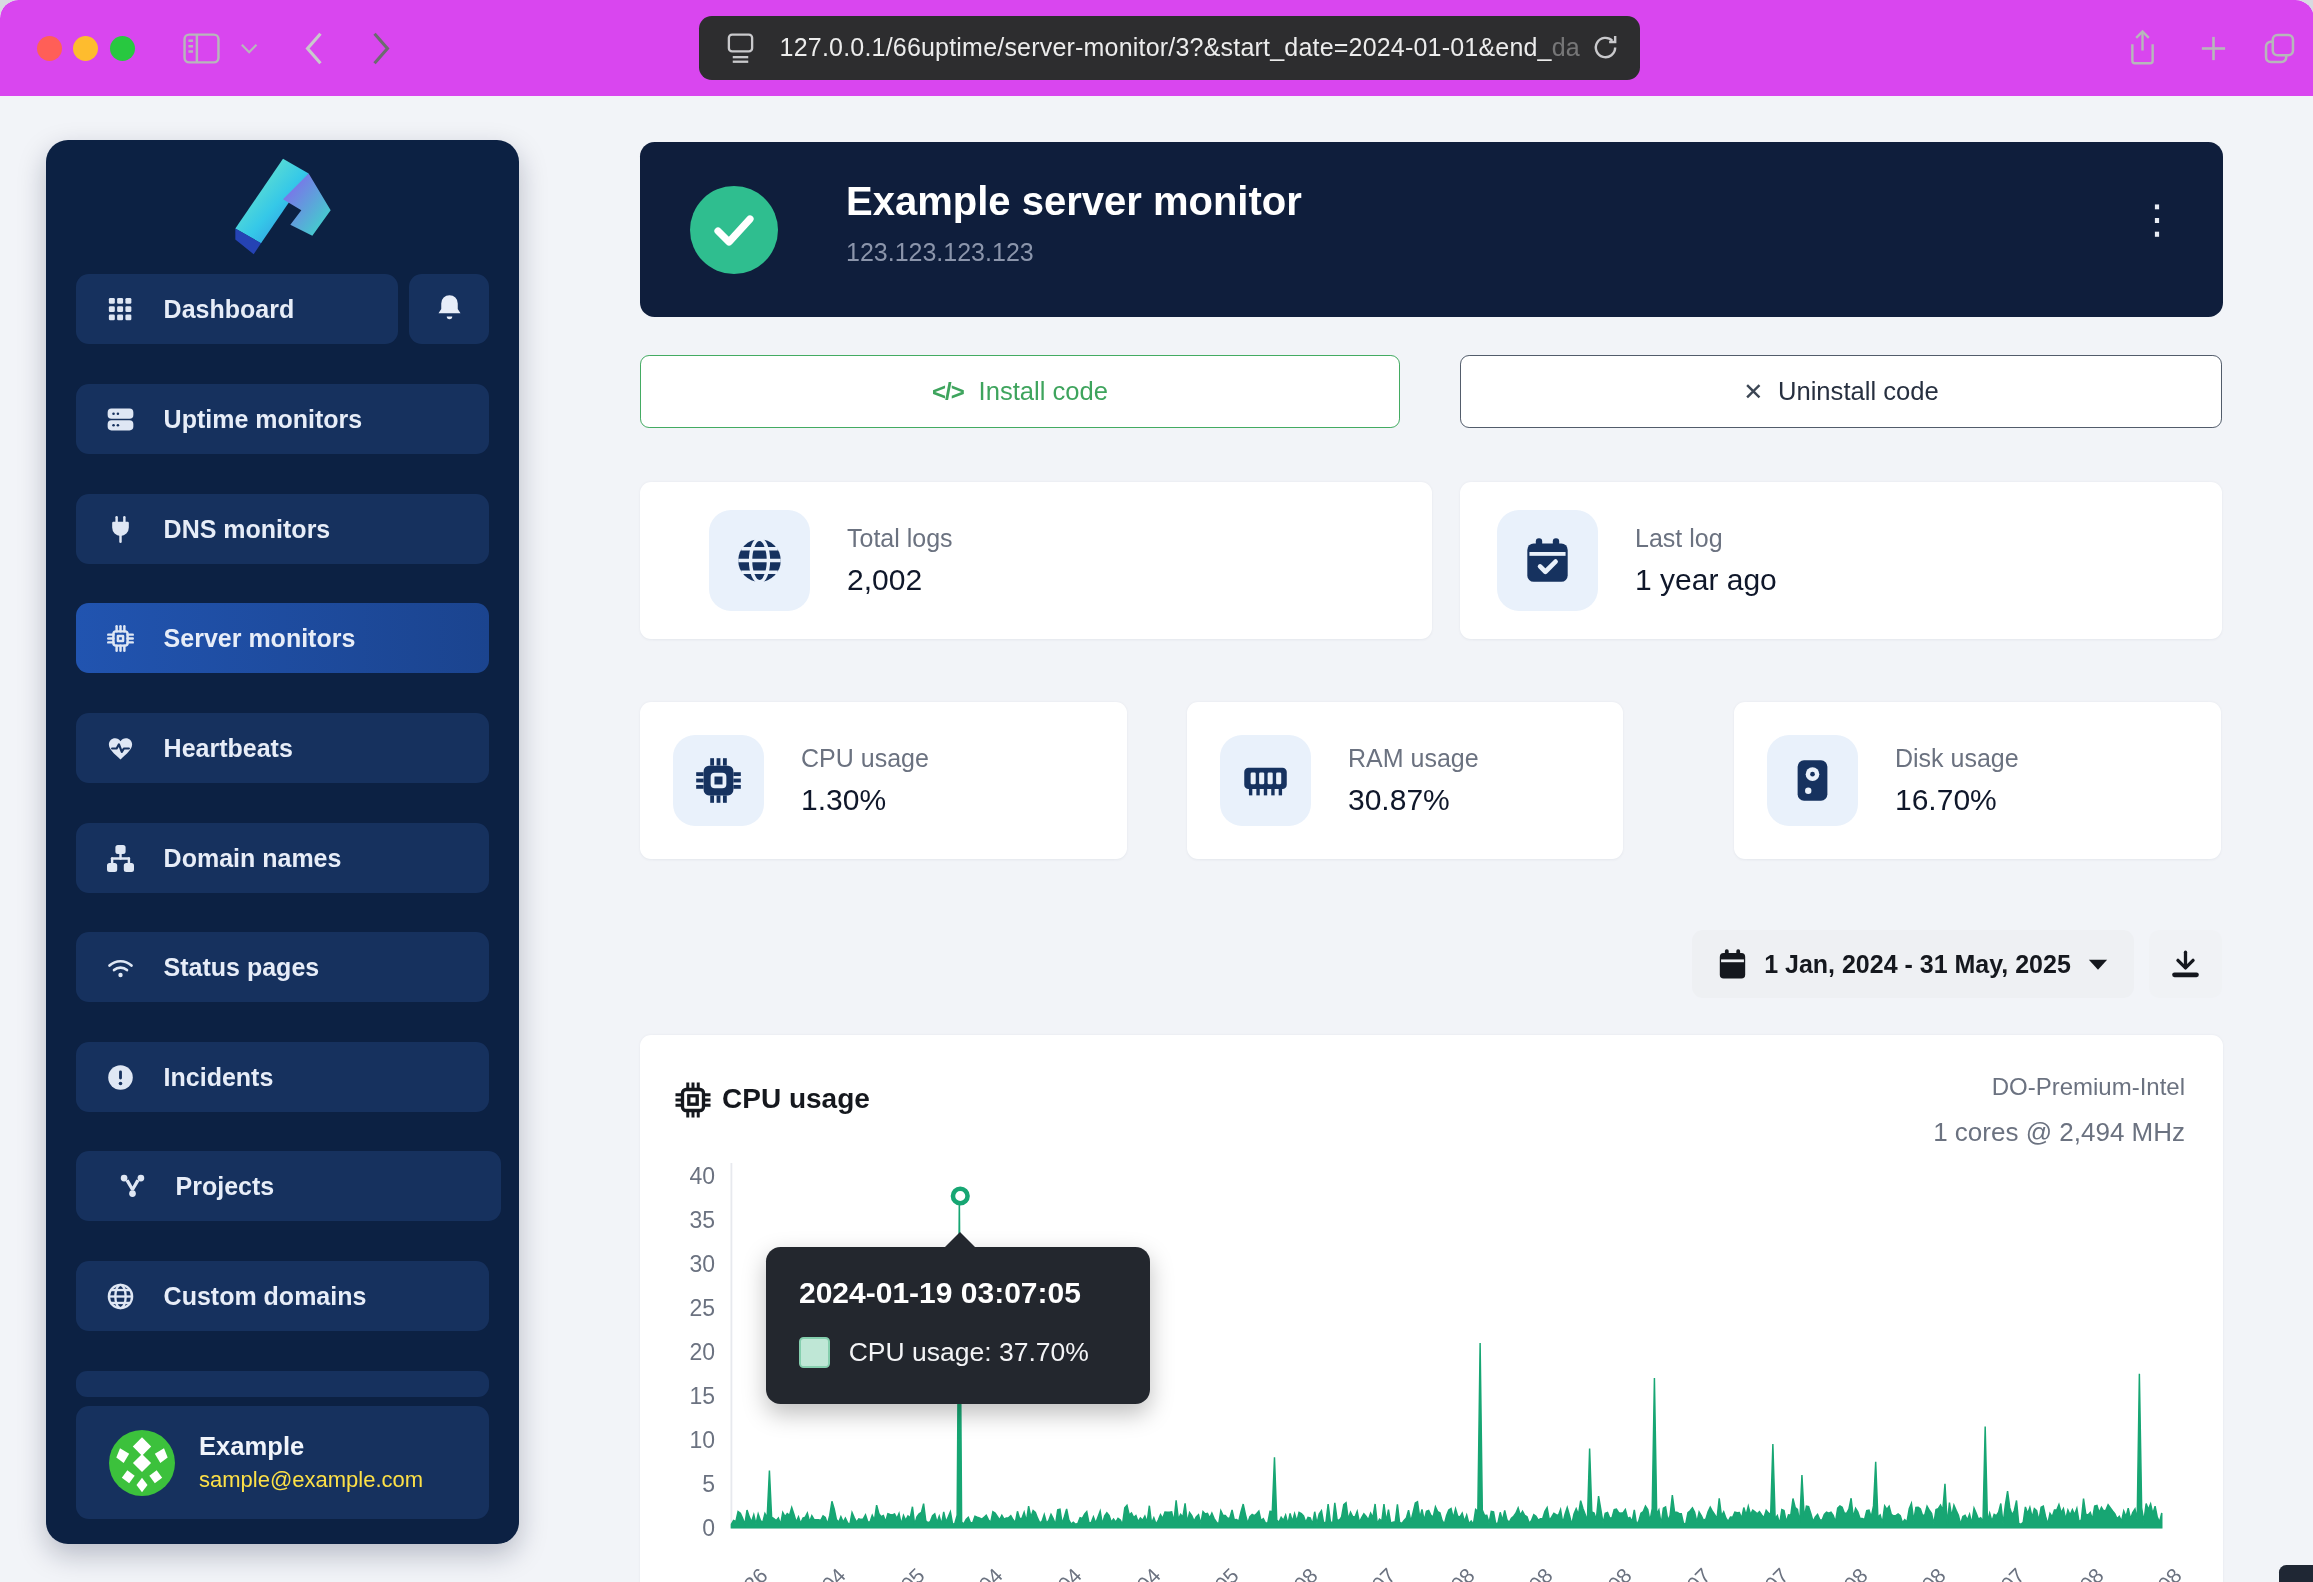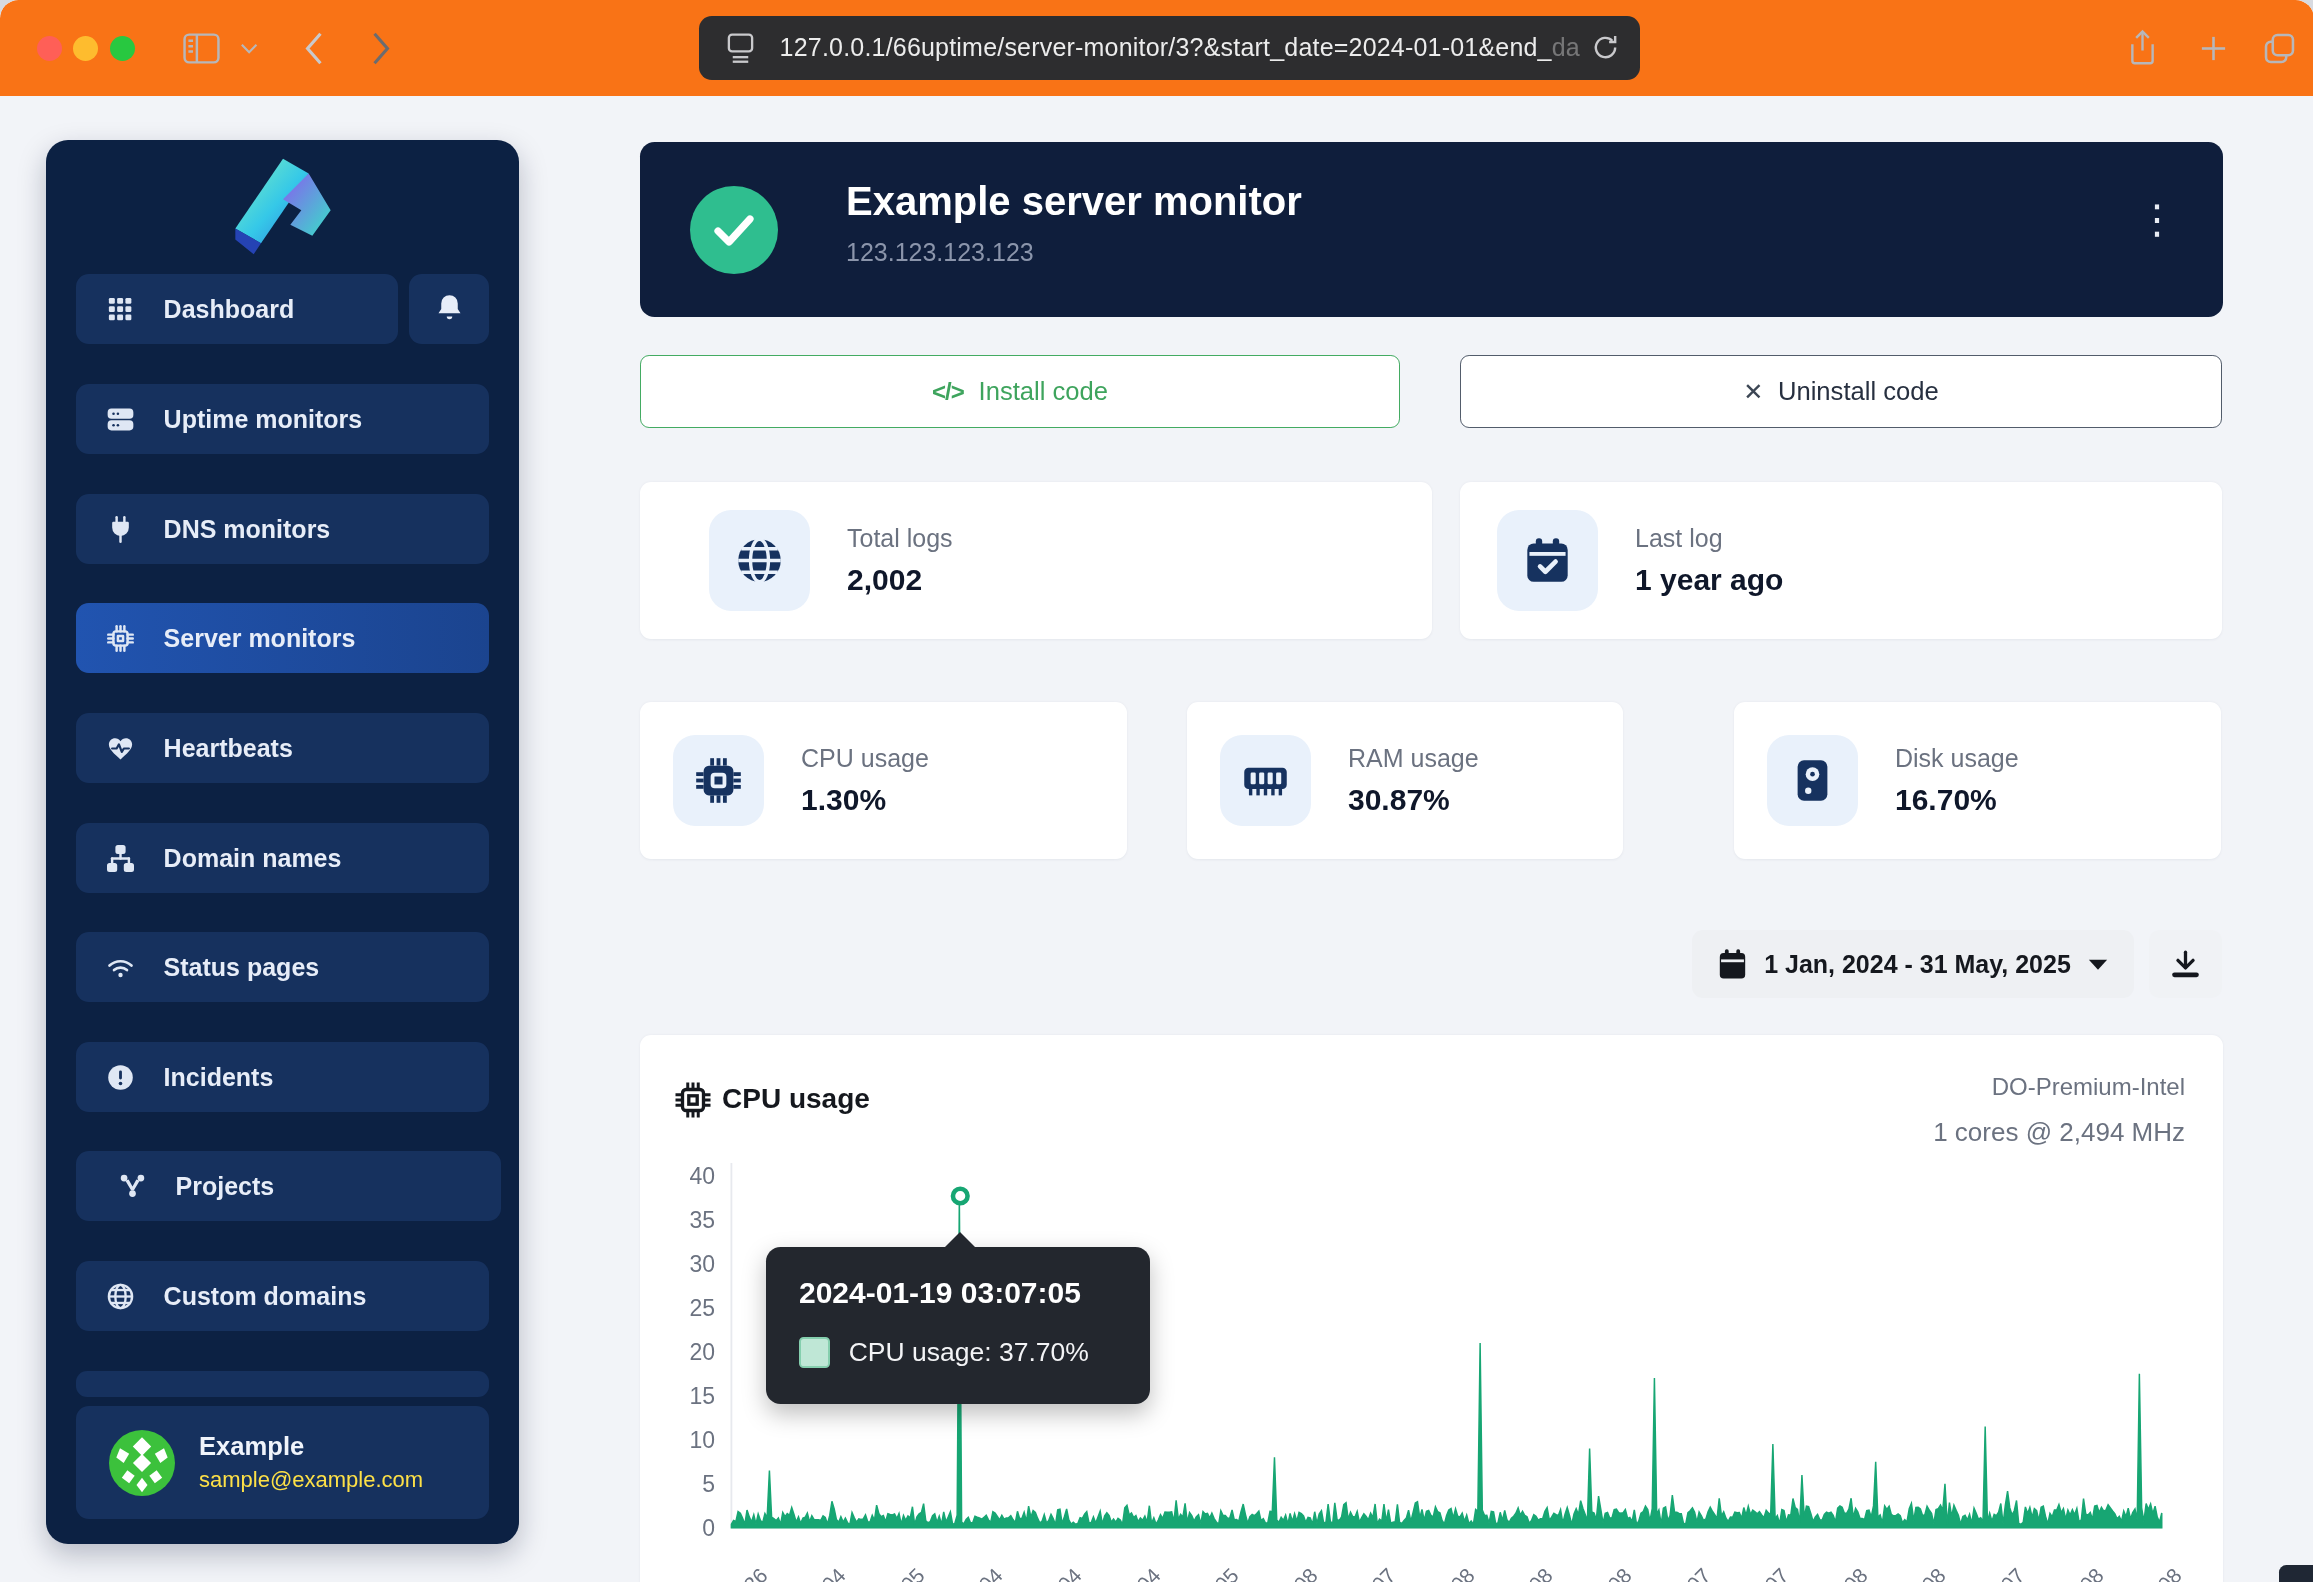--- a/index.html
+++ b/index.html
@@ -1,19 +1,19 @@
 <!DOCTYPE html>
 <html style="font-size:14.6px"><head>
 <meta charset="utf-8">
 <style>
   html,body{margin:0;padding:0;background:#d7dae0;font-family:"Liberation Sans",sans-serif;}
   #app{position:relative;width:2314px;height:1583px;overflow:hidden;background:#f2f4f8;border-radius:18.3px 18.3px 0 0;}
   .abs{position:absolute;}
   
-  #chrome{position:absolute;left:0;top:0;width:2314px;height:96px;background:#f97316;border-radius:18.3px 18.3px 0 0;}
+  #chrome{position:absolute;left:0;top:0;width:2314px;height:96px;background:#d946ef;border-radius:18.3px 18.3px 0 0;}
   .tl{position:absolute;top:36px;width:25px;height:25px;border-radius:50%;}
   .chrome-ic{position:absolute;top:0;height:96px;display:flex;align-items:center;justify-content:center;color:#b7b7ba;}
   #urlbar{position:absolute;left:699px;top:15.5px;width:941px;height:64px;background:#2d2d2f;border-radius:12.8px;display:flex;align-items:center;color:#ececec;}
   #urltext{font-size:25px;letter-spacing:0.2px;white-space:nowrap;overflow:hidden;}
   #urltext .fade{opacity:.38;}
   
   #sidebar{position:absolute;left:46px;top:140px;width:473px;height:1404px;background:#0c2143;border-radius:22px;box-shadow:0 11px 27.4px rgba(10,20,50,.25);}
   .nav-item{position:absolute;left:30px;width:413px;height:70px;background:#16315e;border-radius:12.8px;display:flex;align-items:center;color:#e7edf8;font-size:25px;font-weight:700;cursor:pointer;}
   .nav-item .ic{width:33px;height:33px;margin:0 25.6px 0 29px;flex:0 0 33px;display:flex;align-items:center;}
   .nav-item.active{background:linear-gradient(90deg,#2154b0,#1b448f);}
@@ -30,21 +30,21 @@
   #check{position:absolute;left:50px;top:44px;width:88px;height:88px;border-radius:50%;background:#2fbe8f;display:flex;align-items:center;justify-content:center;}
   #kebab{position:absolute;right:46px;top:57px;color:#e8ecf4;font-size:40px;line-height:1;cursor:pointer;letter-spacing:0;}
   .btn{position:absolute;top:355px;height:73px;background:#fff;border-radius:9.1px;display:flex;align-items:center;justify-content:center;font-size:25.6px;font-weight:500;cursor:pointer;box-sizing:border-box;}
   #install{left:640px;width:760px;border:1.8px solid #43ab62;color:#3ea45d;}
   #install .code{font-weight:700;margin-right:14.6px;font-size:24px;letter-spacing:-0.9px;}
   #uninstall{left:1460px;width:762px;border:1.8px solid #525c6b;color:#273040;}
   #uninstall .x{margin-right:14.6px;font-size:24px;color:#3c4654;}
   .statcard{display:flex;align-items:center;}
   .icontile{background:#e9f1fb;border-radius:22px;display:flex;align-items:center;justify-content:center;}
   .stat-label{font-size:25px;color:#6b7280;}
-  .stat-value{font-size:30px;font-weight:700;color:#0f172a;margin-top:9.1px;}
+  .stat-value{font-size:30px;font-weight:400;color:#0f172a;margin-top:9.1px;}
   #datepicker{position:absolute;left:1692px;top:930px;width:442px;height:68px;background:#eef0f3;border-radius:11px;display:flex;align-items:center;justify-content:center;cursor:pointer;}
   #datepicker .lbl{font-size:25px;font-weight:700;color:#15181e;margin:0 16.4px 0 16.4px;}
   #dl-btn{position:absolute;left:2149px;top:930px;width:73px;height:68px;background:#f0f2f5;border-radius:11px;display:flex;align-items:center;justify-content:center;cursor:pointer;}
   
   #chartcard{position:absolute;left:640px;top:1035px;width:1583px;height:585px;background:#fff;border-radius:11px;box-shadow:0 0.9px 2.7px rgba(15,30,60,.06);overflow:hidden;}
   #chart-title{position:absolute;left:82px;top:48px;font-size:28px;font-weight:700;color:#15181e;}
   #chart-chip{position:absolute;left:32px;top:44px;}
   #srv1{position:absolute;right:38px;top:38px;font-size:24px;color:#6b7280;text-align:right;}
   #srv2{position:absolute;right:38px;top:82px;font-size:26px;color:#6b7280;text-align:right;}
   .ylab{position:absolute;width:64px;text-align:right;font-size:23px;color:#6b7280;}

